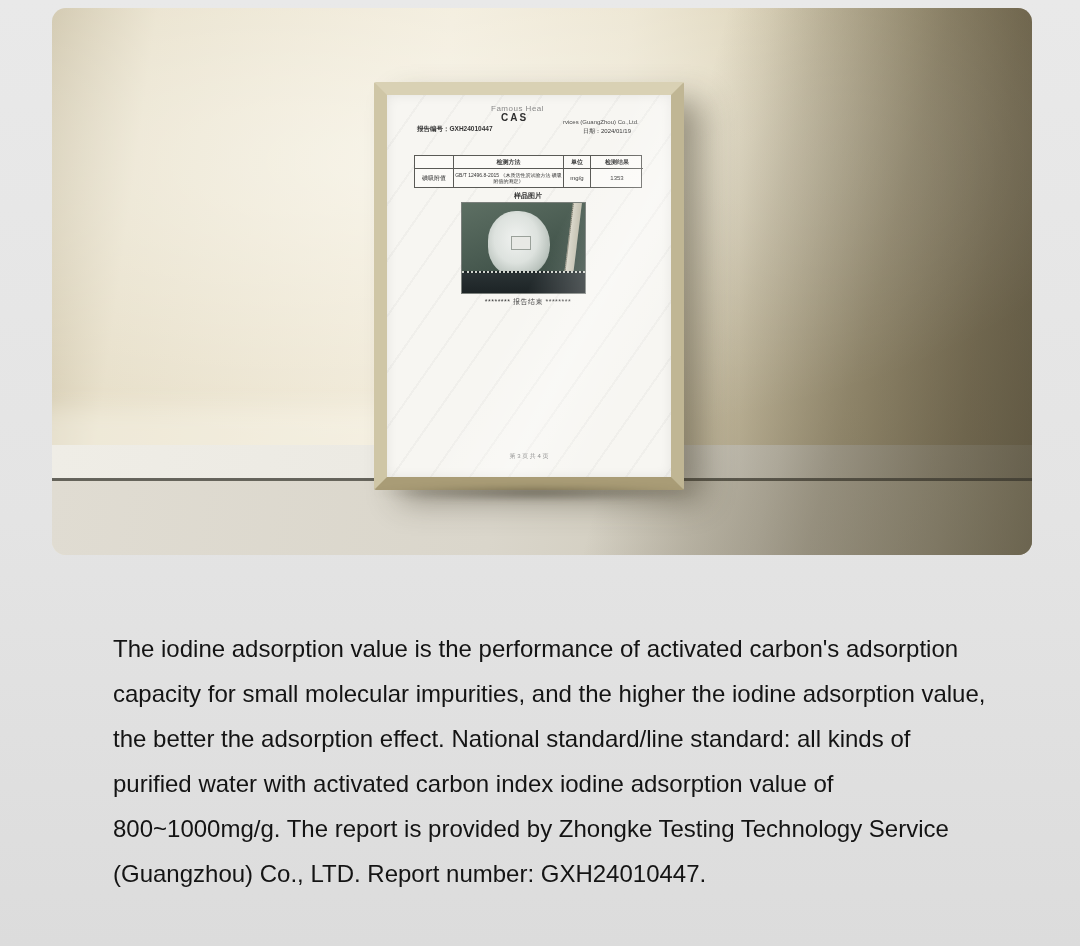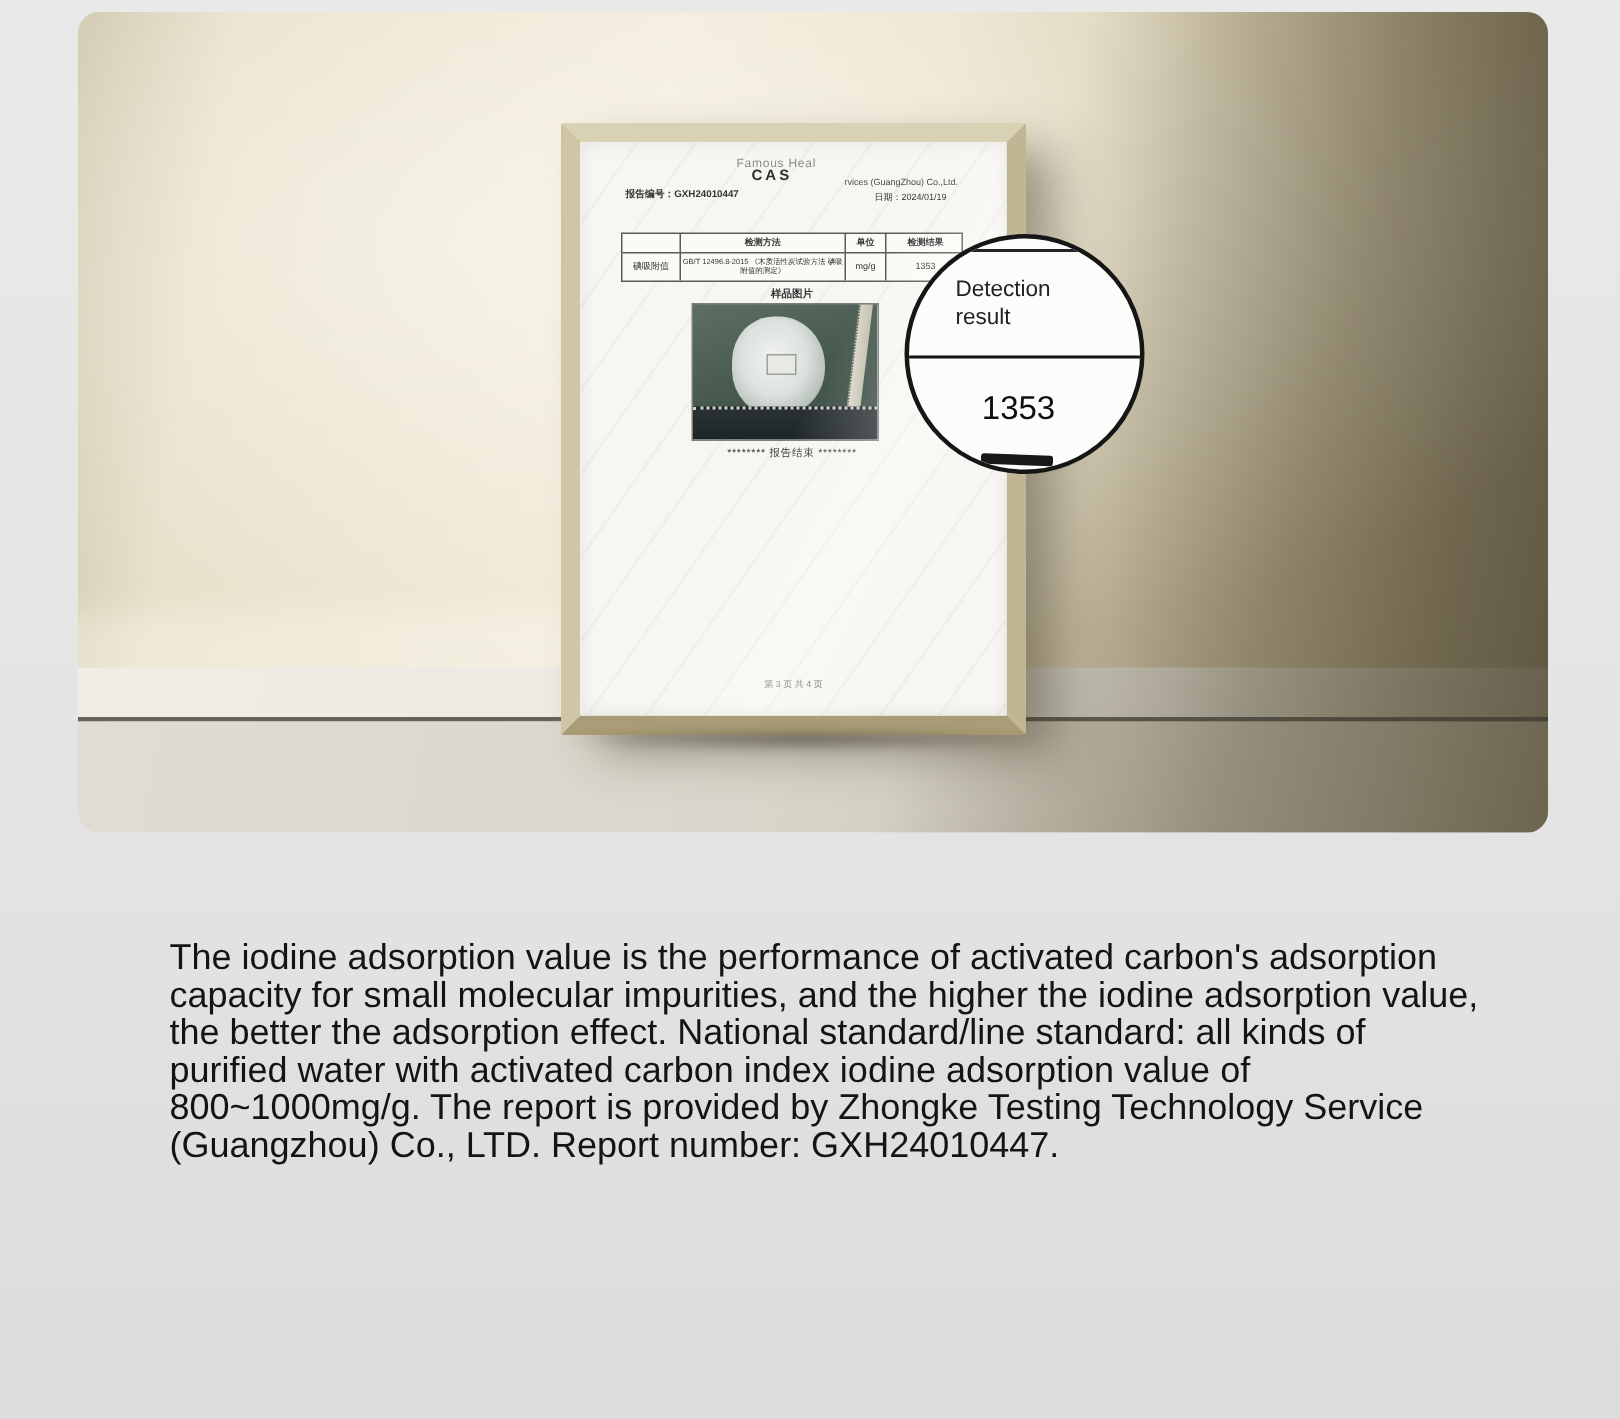--- a/index.html
+++ b/index.html
@@ -115,21 +115,21 @@
     border:3px solid #161616;border-radius:50%;background:#fcfcfb;overflow:hidden;z-index:6;
   }
   .mag-line-top{position:absolute;left:0;right:0;top:7px;height:2px;background:#242424;}
   .mag-label{position:absolute;left:31px;top:24px;font-size:15px;line-height:19px;color:#222;}
   .mag-line-mid{position:absolute;left:0;right:0;top:78px;height:2.4px;background:#121212;}
   .mag-value{position:absolute;left:0;top:100px;width:100%;text-align:center;font-size:22px;color:#0e0e0e;padding-right:8px;box-sizing:border-box;}
   .mag-frame-edge{position:absolute;left:48px;top:144px;width:48px;height:7px;background:#171717;border-radius:2px;transform:rotate(2deg);}
   
   .description{
     position:absolute;left:113px;top:626px;width:878px;margin:0;
-    font-size:24px;line-height:25px;color:#141414;
+    font-size:24px;line-height:45px;color:#141414;
     font-family:"Liberation Sans", sans-serif;
   }
 </style>
 </head>
 <body>
 
 <div class="stage">
 
   <div class="photo-card">
     <div class="wall"></div>
@@ -167,27 +167,17 @@
           <div class="c-photo-bottom"></div>
         </div>
 
         <div class="cert-text c-report-end">******** 报告结束 ********</div>
         <div class="cert-text c-footer">第 3 页 共 4 页</div>
       </div>
     </div>
 
     <div class="floor-contact-shadow"></div>
 
-    <div class="magnifier">
-      <div class="mag-line-top"></div>
-      <div class="mag-label">
-        <div>Detection</div>
-        <div>result</div>
-      </div>
-      <div class="mag-line-mid"></div>
-      <div class="mag-value">1353</div>
-      <div class="mag-frame-edge"></div>
-    </div>
   </div>
 
   <p class="description">The iodine adsorption value is the performance of activated carbon's adsorption capacity for small molecular impurities, and the higher the iodine adsorption value, the better the adsorption effect. National standard/line standard: all kinds of purified water with activated carbon index iodine adsorption value of 800~1000mg/g. The report is provided by Zhongke Testing Technology Service (Guangzhou) Co., LTD. Report number: GXH24010447.</p>
 
 </div>
 
 </body></html>

